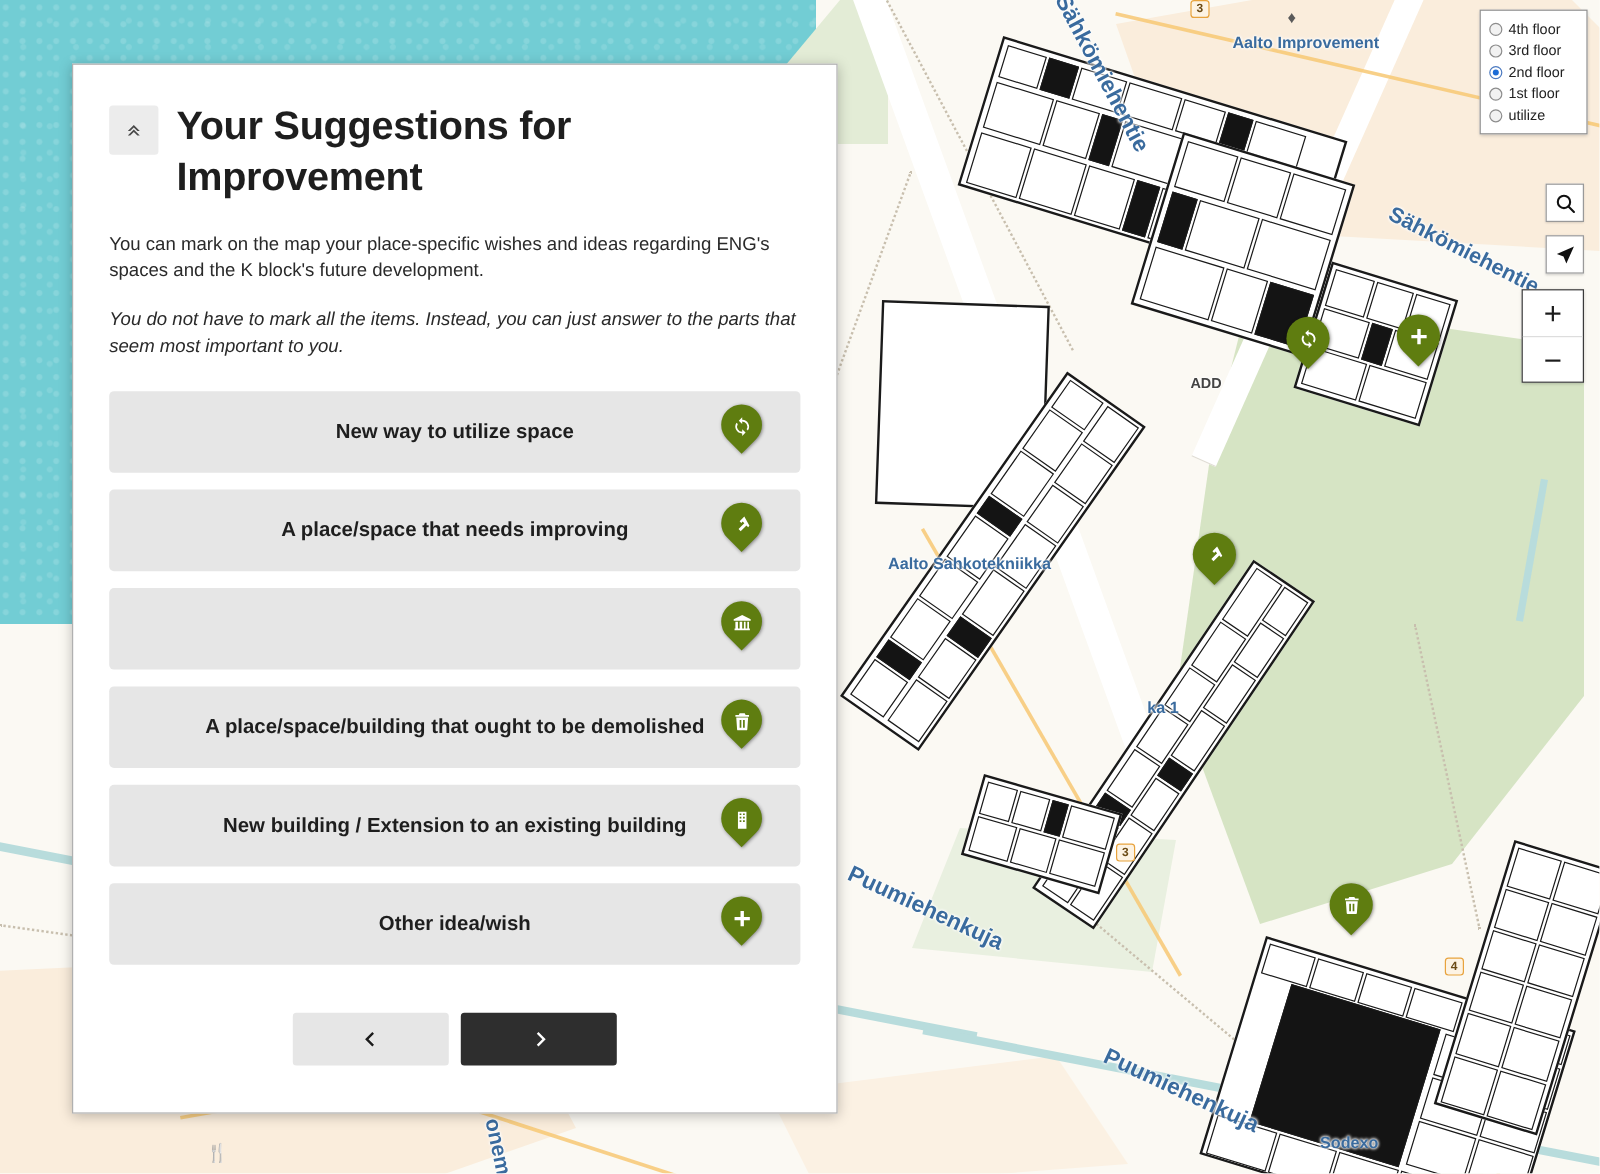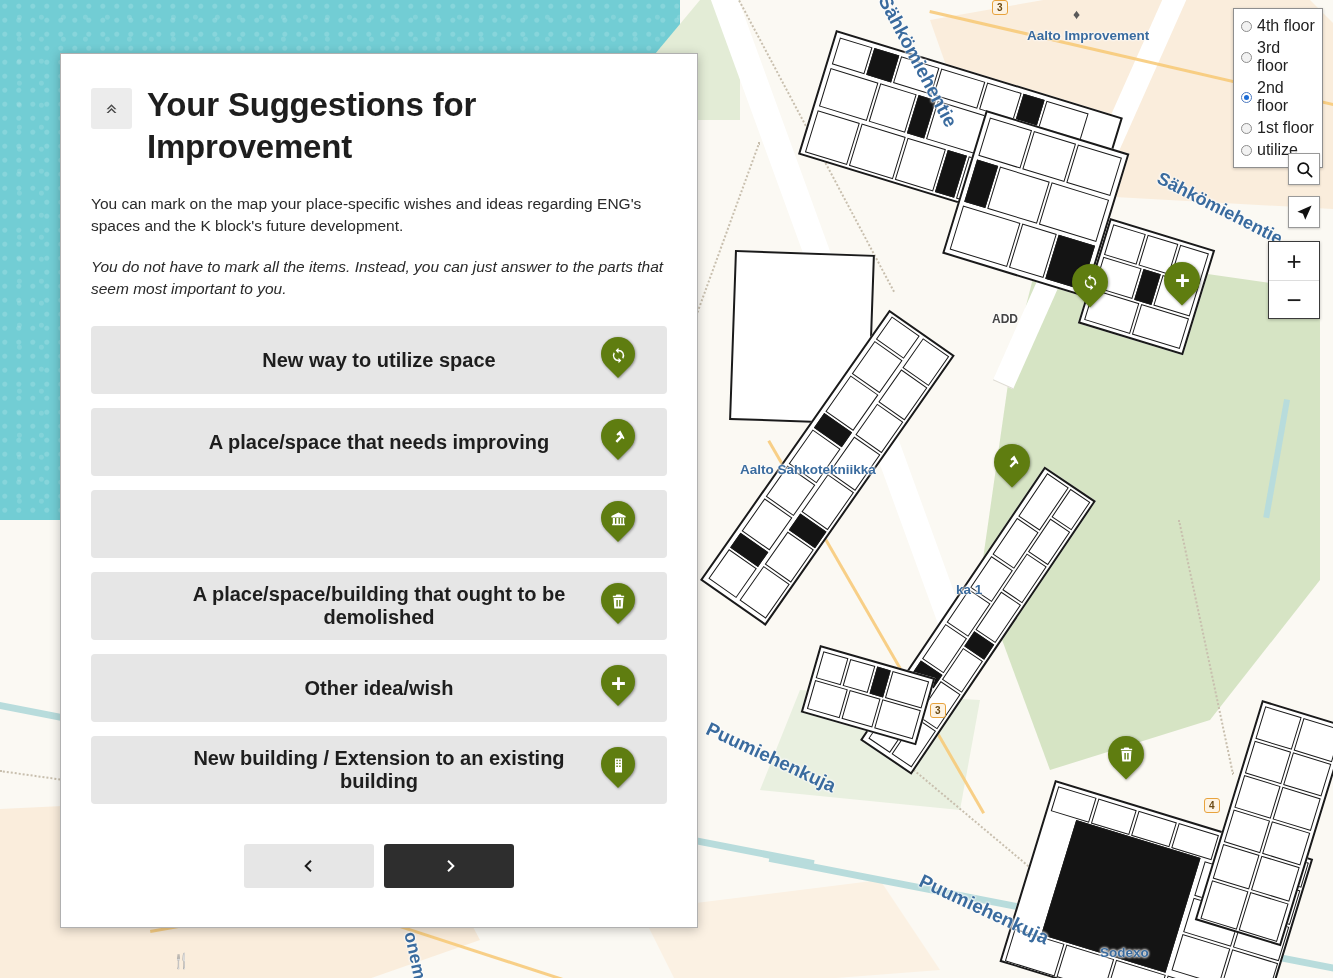--- a/index.html
+++ b/index.html
@@ -90,21 +90,21 @@
   .floor-row { display:flex; align-items:center; gap:5px; padding:2px 0; cursor:pointer; }
   .radio {
     width:11px; height:11px; border-radius:50%;
     border:1px solid #8d8d8d; background:#f2f2f2; flex:0 0 auto; position:relative;
   }
   .radio.on { background:#fff; border-color:#4b79c0; }
   .radio.on::after {
     content:""; position:absolute; left:2px; top:2px; width:5px; height:5px;
     border-radius:50%; background:#1b6bd6;
   }
-  .floor-label { font-size:16px; color:#222; font-family:"Liberation Sans", sans-serif; }
+  .floor-label { font-size:12px; color:#222; font-family:"Liberation Sans", sans-serif;text-align:right; }
 
   
   .mc {
     position:absolute; background:#fff; border:1px solid #999;
     display:flex; align-items:center; justify-content:center;
     box-shadow:0 1px 2px rgba(0,0,0,.18); cursor:pointer;
   }
   .mc-search { right:13px; top:153px; width:32px; height:32px; }
   .mc-locate { right:13px; top:196px; width:32px; height:32px; }
   .zoom-group {
@@ -145,21 +145,21 @@
     margin-top:19px; font-size:15.5px; line-height:1.42; color:#2a2a2a; font-style:italic;
     font-family:"Liberation Sans", sans-serif;
   }
 
   .opt-list { margin-top:26px; display:flex; flex-direction:column; gap:14px; }
   .opt-row {
     position:relative; height:68px; background:#e6e6e6; border-radius:4px;
     display:flex; align-items:center; justify-content:center; cursor:pointer;
   }
   .opt-label {
-    font-size:20px; font-weight:bold; color:#1e1e1e; text-align:center;
+    font-size:17px; font-weight:bold; color:#1e1e1e; text-align:center;
     padding: 0 70px; font-family:"Liberation Sans", sans-serif;
   }
   .opt-pin { position:absolute; right:32px; top:11px; width:34px; height:44px; }
   .opt-pin .pin-shape { width:34px; height:34px; }
   .opt-pin .pin-glyph { width:34px; }
 
   .nav-row { margin-top:40px; display:flex; justify-content:center; gap:10px; }
   .nav-btn {
     width:130px; height:44px; border:none; border-radius:3px; cursor:pointer;
     display:flex; align-items:center; justify-content:center;
@@ -484,42 +484,42 @@
           <span class="pin-shape"></span>
           <span class="pin-glyph">
             <svg viewBox="0 0 24 24">
                 <path d="M9 2h6l1 2h4v2H4V4h4zM5 7h14l-1 14a1 1 0 0 1-1 1H7a1 1 0 0 1-1-1zm4 3v9h2v-9zm4 0v9h2v-9z"></path>
               </svg>
           </span>
         </span>
       </div>
 
       <div class="opt-row">
+        <span class="opt-label">New building / Extension to an existing building</span>
+        <span class="pin opt-pin">
+          <span class="pin-shape"></span>
+          <span class="pin-glyph">
+            <svg viewBox="0 0 24 24">
+                <path d="M7 2h10v20H7zM9 4v2h2V4zm4 0v2h2V4zM9 8v2h2V8zm4 0v2h2V8zM9 12v2h2v-2zm4 0v2h2v-2zm-2 5h2v5h-2z"></path>
+              </svg>
+          </span>
+        </span>
+      </div>
+
+      <div class="opt-row">
         <span class="opt-label">Other idea/wish</span>
         <span class="pin opt-pin">
           <span class="pin-shape"></span>
           <span class="pin-glyph">
             <svg viewBox="0 0 24 24">
                 <path d="M10 3h4v7h7v4h-7v7h-4v-7H3v-4h7z"></path>
               </svg>
           </span>
         </span>
       </div>
-
-      <div class="opt-row">
-        <span class="opt-label">New building / Extension to an existing building</span>
-        <span class="pin opt-pin">
-          <span class="pin-shape"></span>
-          <span class="pin-glyph">
-            <svg viewBox="0 0 24 24">
-                <path d="M7 2h10v20H7zM9 4v2h2V4zm4 0v2h2V4zM9 8v2h2V8zm4 0v2h2V8zM9 12v2h2v-2zm4 0v2h2v-2zm-2 5h2v5h-2z"></path>
-              </svg>
-          </span>
-        </span>
-      </div>
     </div>
 
     <div class="nav-row">
       <button class="nav-btn nav-prev">
         <svg viewBox="0 0 24 24">
             <path d="M16 3.5 7.5 12 16 20.5l-2.6 2.6L2.3 12 13.4.9z"></path>
           </svg>
       </button>
       <button class="nav-btn nav-next">
         <svg viewBox="0 0 24 24">

